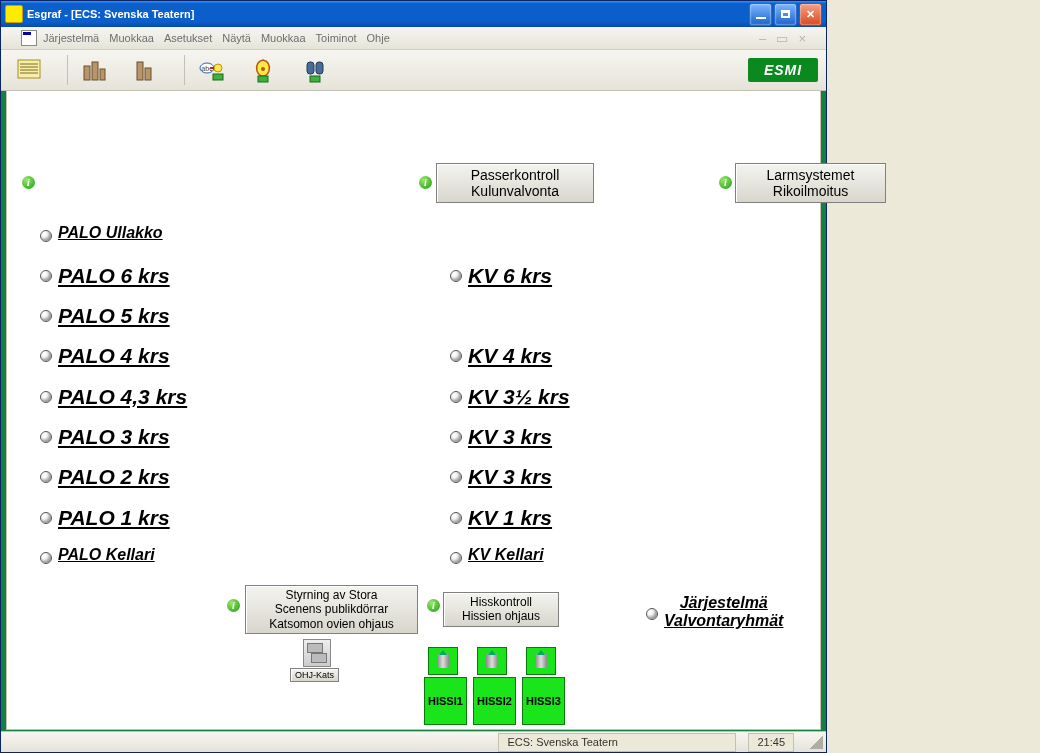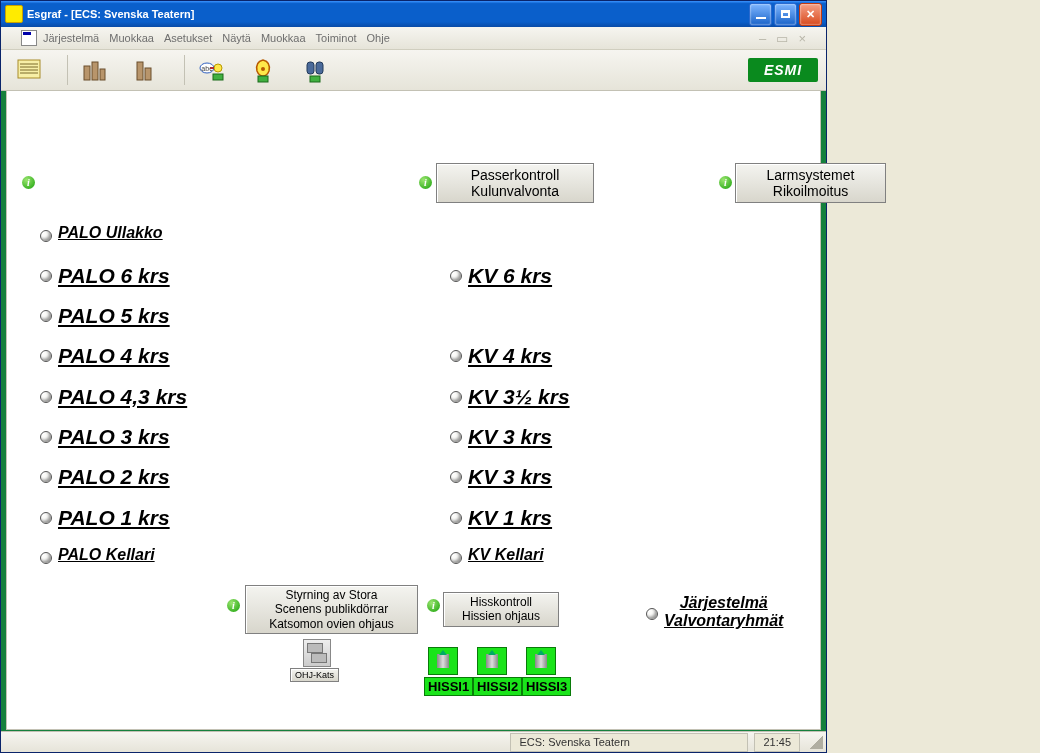--- a/index.html
+++ b/index.html
@@ -31,32 +31,32 @@
   .esmi-logo{width:70px;height:24px;background:#0A8A1E;border-radius:2px;color:#fff;font-weight:bold;display:flex;align-items:center;justify-content:center;font-size:14px;font-style:italic;letter-spacing:1px}
   
   .canvas{position:absolute;top:89px;left:5px;right:5px;bottom:22px;background:#fff;border:1px solid #C3C1B4}
   .hdr-btn{position:absolute;background:linear-gradient(to bottom,#F4F4F0,#D8D6CC);border:1px solid #808080;text-align:center;font-size:14px;line-height:1.15;padding:3px 8px;cursor:default;box-shadow:inset 1px 1px 0 #fff}
   .info-icon{position:absolute;width:13px;height:13px;border-radius:50%;background:radial-gradient(circle at 35% 30%,#9AE56F,#17A008);display:flex;align-items:center;justify-content:center;color:#fff;font-weight:bold;font-size:10px;font-style:italic;font-family:Georgia,serif}
   .info-icon::after{content:"i"}
   .dot{position:absolute;width:10px;height:10px;border-radius:50%;background:#FCFCFA;border:1px solid #555;box-shadow:inset -2px -2px 3px rgba(0,0,0,.4),inset 1px 1px 1px #fff}
   .link{position:absolute;font-size:21px;font-weight:bold;font-style:italic;text-decoration:underline;color:#000;cursor:pointer;font-family:Arial}
   .link-big{font-size:16px}
   .sub-btn{position:absolute;background:linear-gradient(to bottom,#F4F4F0,#D8D6CC);border:1px solid #808080;text-align:center;font-size:12px;padding:2px 8px;line-height:1.2;box-shadow:inset 1px 1px 0 #fff}
-  .hissi-lbl{position:absolute;font-size:13px;font-weight:bold;color:#000;text-align:center;background:#1AE41A;border:1px solid #097B09;padding:1px 3px}
+  .hissi-lbl{position:absolute;font-size:11px;font-weight:bold;color:#000;text-align:center;background:#1AE41A;border:1px solid #097B09;padding:17px 3px}
   .hissi-box{position:absolute;width:28px;height:26px;background:#1AE41A;border:1px solid #097B09;display:flex;align-items:center;justify-content:center}
   .hissi-box::before{content:"";width:12px;height:14px;background:linear-gradient(to right,#888,#ddd,#888)}
   .hissi-box .tri{position:absolute;top:2px;left:50%;transform:translateX(-50%);width:0;height:0;border-left:4px solid transparent;border-right:4px solid transparent;border-bottom:5px solid #0A6;}
   .ohj-box{position:absolute;width:26px;height:26px;background:linear-gradient(to bottom,#eee,#ccc);border:1px solid #888}
   .ohj-box::before,.ohj-box::after{content:"";position:absolute;width:14px;height:8px;background:#bbb;border:1px solid #777}
   .ohj-box::before{top:3px;left:3px}
   .ohj-box::after{bottom:3px;right:3px}
   .ohj-lbl{position:absolute;background:linear-gradient(to bottom,#F4F4F0,#D8D6CC);border:1px solid #808080;font-size:9px;padding:1px 4px;box-shadow:inset 1px 1px 0 #fff}
   
   .statusbar{position:absolute;bottom:0;left:0;right:0;height:20px;background:linear-gradient(to bottom,#F6F5F0,#E6E4D9);border-top:1px solid #C3C1B4;display:flex;align-items:center;font-size:11px;color:#333}
-  .status-cell{border:1px solid #C3C1B4;padding:1px 8px;height:15px;line-height:15px;margin-right:6px;background:#ECE9D8}
+  .status-cell{border:1px solid #C3C1B4;padding:1px 8px;height:15px;line-height:15px;margin-right:12px;background:#ECE9D8}
   .status-spacer{flex:1}
 </style>
 </head>
 <body>
 
 <div class="window">
 
   <div class="titlebar">
     <div class="app-icon"></div>
     <div class="title">Esgraf - [ECS: Svenska Teatern]</div>

